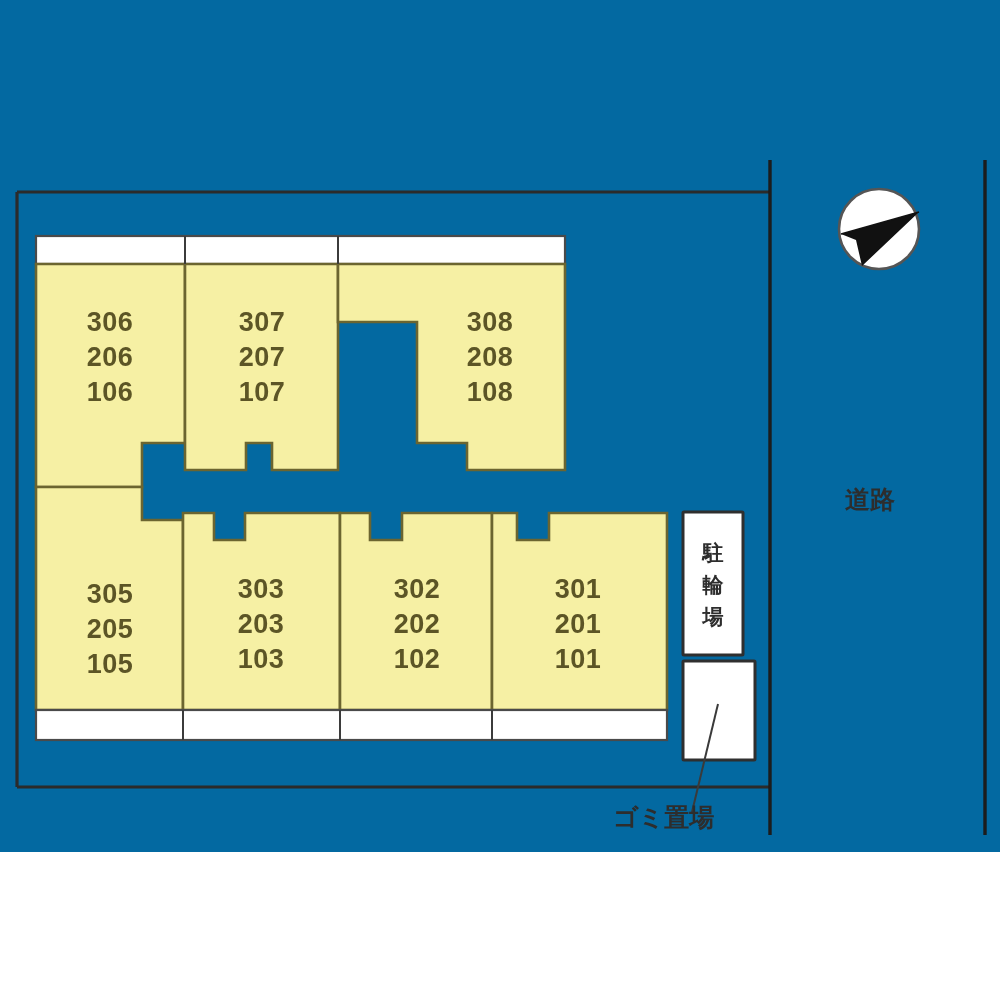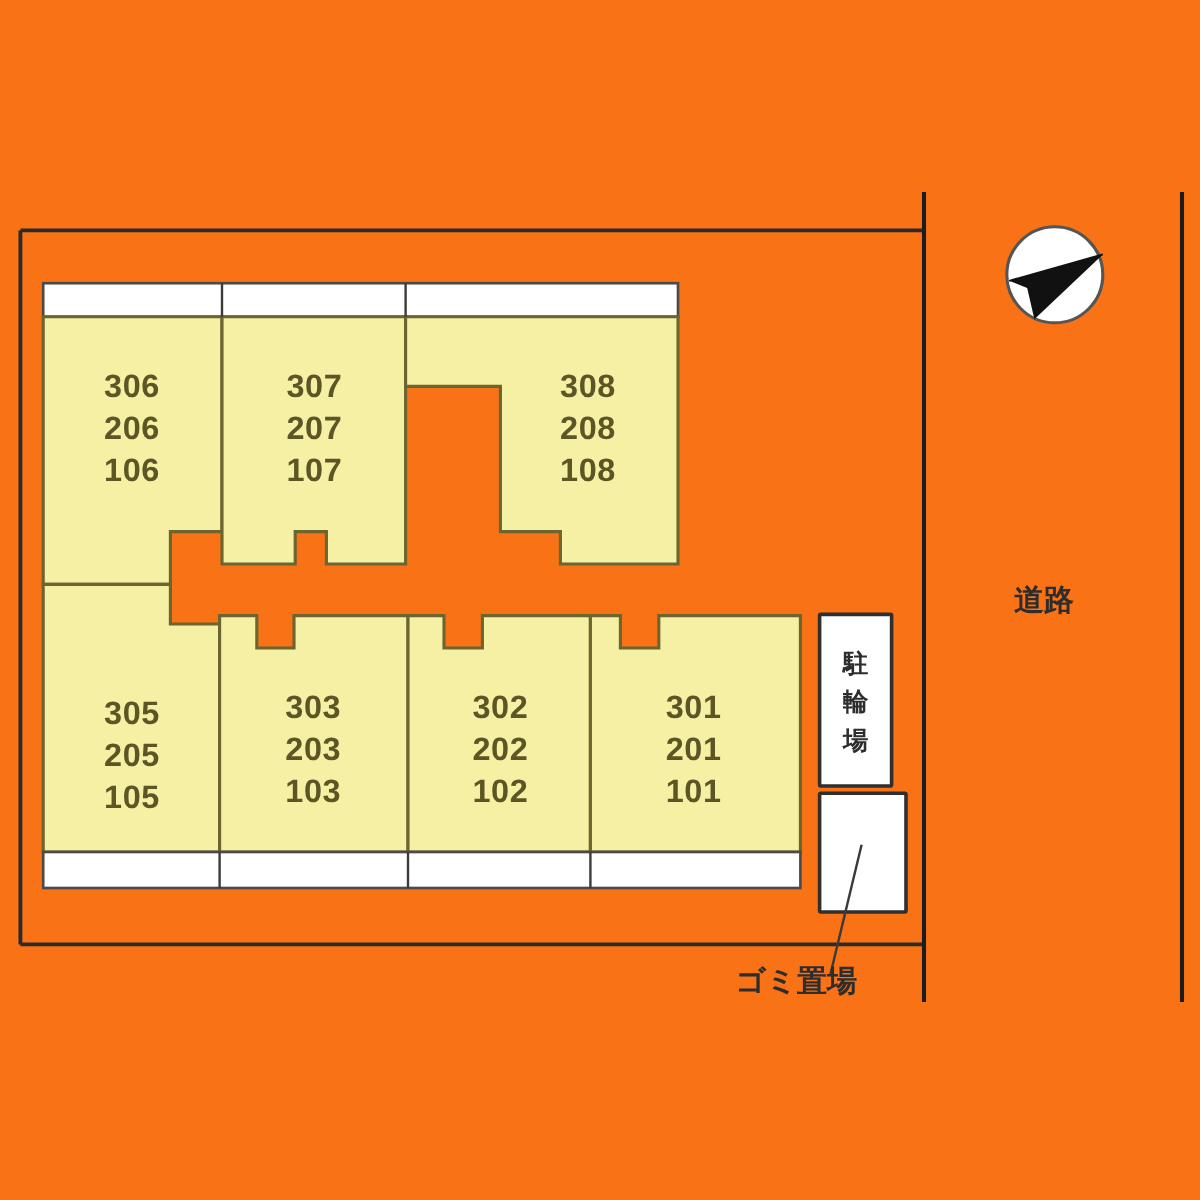--- a/index.html
+++ b/index.html
@@ -10,22 +10,22 @@
   }
   body {
     width: 1000px;
     height: 1000px;
     font-family: "Liberation Sans", "DejaVu Sans", sans-serif;
     overflow: hidden;
   }
   #plan-root {
     position: relative;
     width: 1000px;
-    height: 1000px;
-    background: #f97316;
+    height: 852px;
+    background: #0369a1;
   }
   svg#site-plan {
     display: block;
     width: 1000px;
     height: 1000px;
   }
   .unit-fill { fill: #f6f0a4; stroke: #6b6530; stroke-width: 2.6; stroke-linejoin: miter; }
   .balcony-fill { fill: #ffffff; stroke: #4a4a4a; stroke-width: 2.2; }
   .divider-pale { stroke: #3b3b3b; stroke-width: 2.0; fill: none; }
   .site-frame { fill: none; stroke: #2b2b2b; stroke-width: 3.2; }

